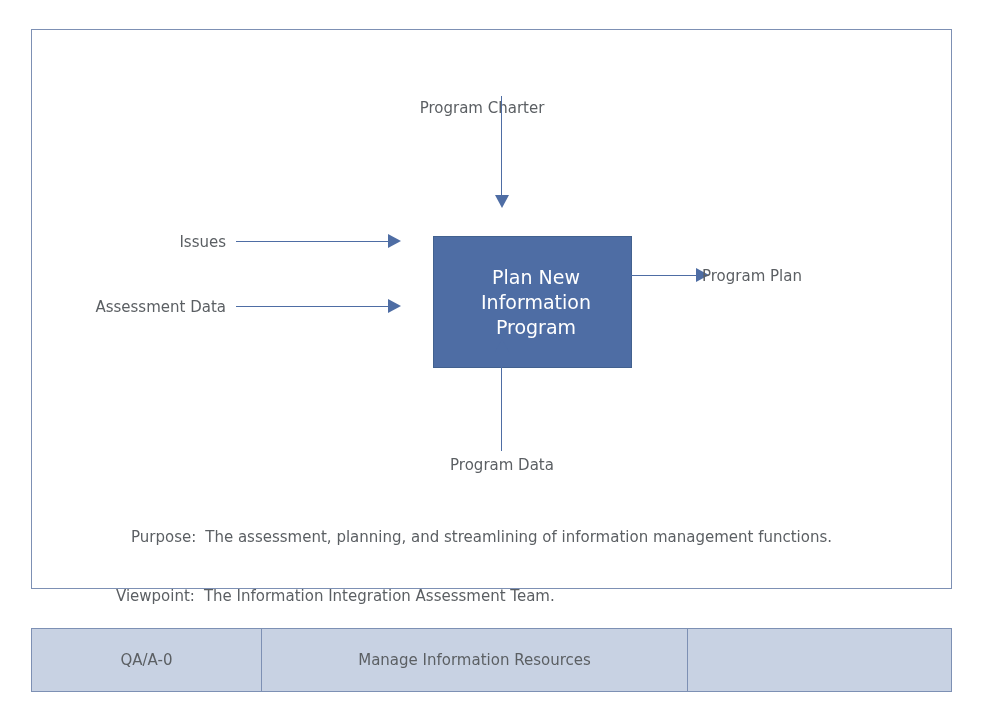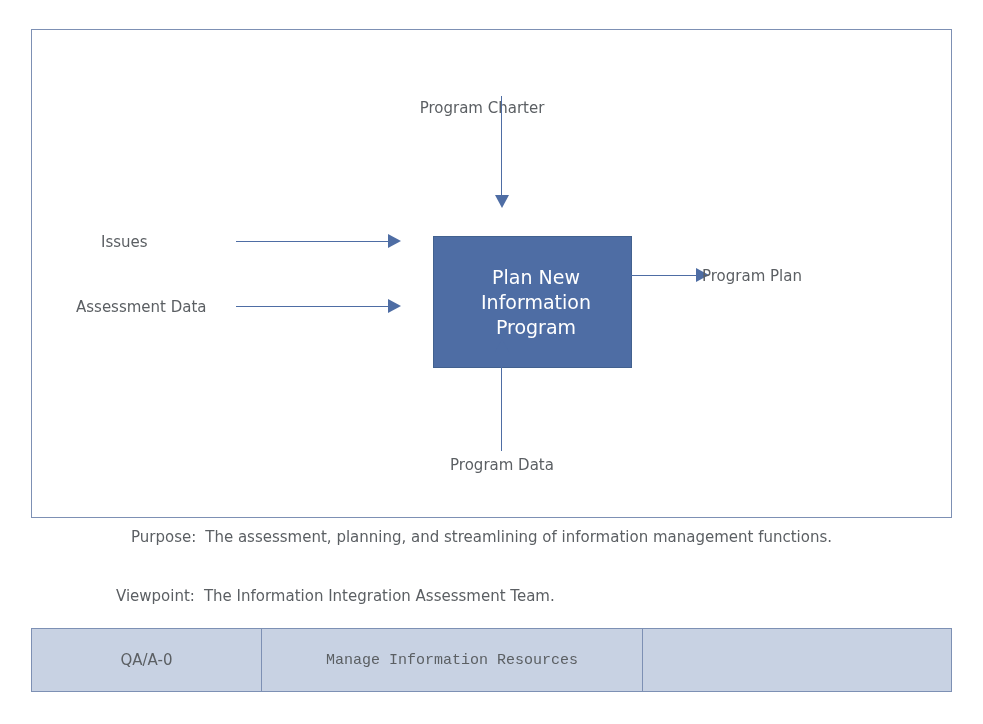--- a/index.html
+++ b/index.html
@@ -20,21 +20,21 @@
     height: 724px;
     background: #ffffff;
   }
 
   
   .diagram-frame {
     position: absolute;
     left: 31px;
     top: 29px;
     width: 921px;
-    height: 489px;
+    height: 560px;
     border: 1px solid #7d90b4;
     box-sizing: border-box;
     background: #ffffff;
   }
 
   
   .activity-box {
     position: absolute;
     left: 401px;
     top: 206px;
@@ -88,20 +88,21 @@
 
   
   .flow-label {
     position: absolute;
     color: #5b5f63;
     font-size: 15px;
     font-family: "DejaVu Sans", sans-serif;
     white-space: nowrap;
   }
   .flow-label.right-aligned {
+    text-align: right;
   }
   .flow-label.center-aligned {
     text-align: center;
   }
 
   
   .note-row {
     position: absolute;
     color: #5b5f63;
     font-size: 15px;
@@ -127,21 +128,21 @@
     display: flex;
     align-items: center;
     justify-content: center;
     color: #5b5f63;
     font-size: 15px;
     font-family: "DejaVu Sans", sans-serif;
     box-sizing: border-box;
     height: 100%;
   }
   .title-cell.cell-node  { width: 229px; }
-  .title-cell.cell-title { width: 382px; border-left: 1px solid #7d90b4; border-right: 1px solid #7d90b4; font-family: Liberation Mono, monospace; }
+  .title-cell.cell-title { width: 427px; border-left: 1px solid #7d90b4; border-right: 1px solid #7d90b4; }
   .title-cell.cell-extra { flex: 1 1 auto; }
 </style>
 </head>
 <body>
 
 <div id="canvas">
 
   <div class="diagram-frame">
 
     <div class="flow-label center-aligned" style="left: 339px; top: 69px; width: 222px;">Program Charter</div>

